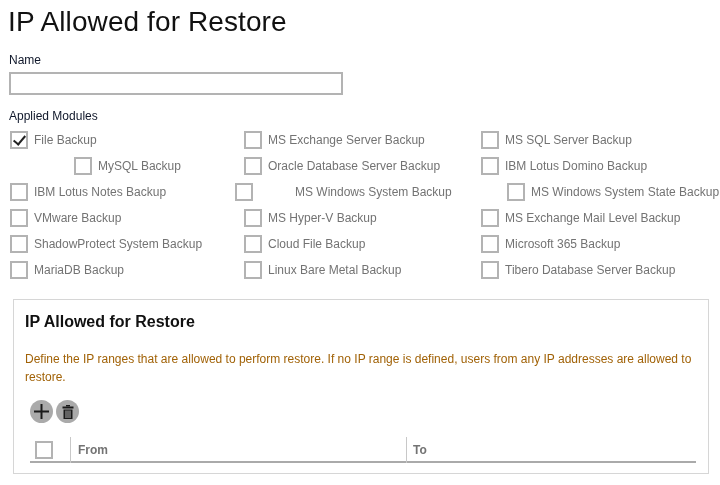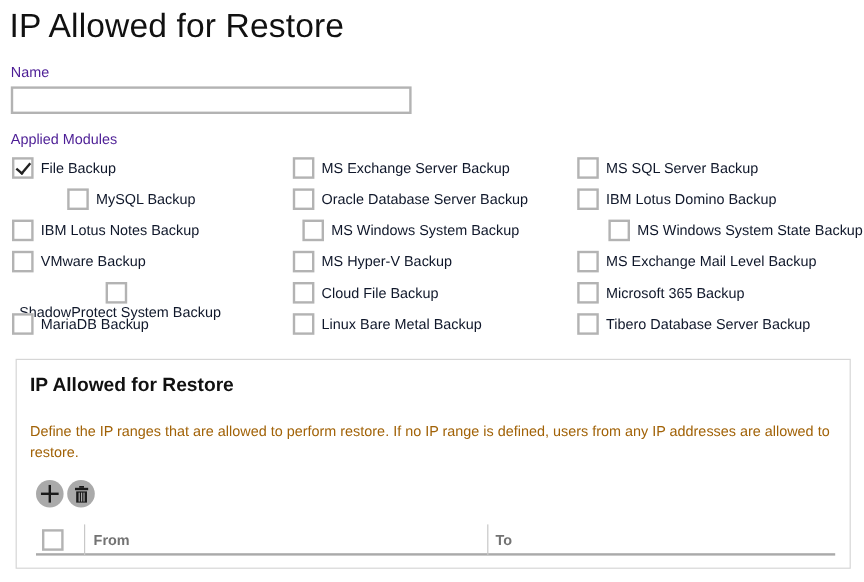--- a/index.html
+++ b/index.html
@@ -1,26 +1,26 @@
 <!DOCTYPE html>
 <html><head>
 <meta charset="utf-8">
 <style>
   * { box-sizing: border-box; margin: 0; padding: 0; }
   html, body { width: 720px; height: 485px; background: #ffffff; overflow: hidden; }
   body { font-family: "Liberation Sans", sans-serif; color: #1a1a1a; position: relative; }
   .page-title { position: absolute; left: 8px; top: 6px; font-size: 28px; font-weight: normal; color: #111; letter-spacing: 0.1px; }
-  .field-label { position: absolute; left: 9px; font-size: 12px; color: #4c1d95; }
+  .field-label { position: absolute; left: 9px; font-size: 12px; color: #0f172a; }
   .name-label { top: 53px; }
   .modules-label { top: 109px; }
   .name-input { position: absolute; left: 9px; top: 72px; width: 334px; height: 23px; border: 2px solid #b3b3b3; background: #fff; font-size: 12px; padding: 0 4px; font-family: "Liberation Sans", sans-serif; outline: none; }
   .module { position: absolute; height: 18px; display: flex; align-items: center; cursor: pointer; }
   .cb { width: 18px; height: 18px; border: 2px solid #b3b3b3; background: #fff; position: relative; flex: 0 0 18px; }
   .cb.checked::after { content: ""; position: absolute; left: 4px; top: 0px; width: 5px; height: 10px; border-right: 2.5px solid #222; border-bottom: 2.5px solid #222; transform: rotate(40deg); }
-  .module-label { margin-left: 6px; font-size: 12px; color: #0f172a; white-space: nowrap; }
+  .module-label { margin-left: 6px; font-size: 12px; color: #737373; white-space: nowrap; }
   .panel { position: absolute; left: 13px; top: 299px; width: 696px; height: 175px; border: 1px solid #d6d6d6; background: #fff; }
   .panel-title { position: absolute; left: 11px; top: 13px; font-size: 16px; font-weight: bold; color: #111; }
   .panel-desc { position: absolute; left: 11px; top: 50px; width: 676px; font-size: 12px; line-height: 18px; color: #a16207; }
   .icon-btn { position: absolute; top: 100px; width: 23px; height: 23px; border-radius: 50%; background: #aaaaaa; display: flex; align-items: center; justify-content: center; cursor: pointer; }
   .add-btn { left: 16px; }
   .del-btn { left: 42px; }
   .table-header { position: absolute; left: 16px; top: 137px; width: 666px; height: 26px; border-bottom: 2px solid #aaaaaa; }
   .th-check { position: absolute; left: 5px; top: 4px; }
   .th-divider { position: absolute; top: 0; width: 1px; height: 26px; background: #c8c8c8; }
   .th-label { position: absolute; top: 6px; font-size: 12px; font-weight: bold; color: #737373; }
@@ -41,57 +41,57 @@
       <span class="module-label">File Backup</span>
     </div>
     <div class="module" style="left: 244px; top: 131px;">
       <div class="cb"></div>
       <span class="module-label">MS Exchange Server Backup</span>
     </div>
     <div class="module" style="left: 481px; top: 131px;">
       <div class="cb"></div>
       <span class="module-label">MS SQL Server Backup</span>
     </div>
-    <div class="module" style="left: 10px; top: 157px; padding-left: 46px;">
+    <div class="module" style="left: 28px; top: 157px; padding-left: 46px;">
       <div class="cb"></div>
       <span class="module-label">MySQL Backup</span>
     </div>
     <div class="module" style="left: 244px; top: 157px;">
       <div class="cb"></div>
       <span class="module-label">Oracle Database Server Backup</span>
     </div>
     <div class="module" style="left: 481px; top: 157px;">
       <div class="cb"></div>
       <span class="module-label">IBM Lotus Domino Backup</span>
     </div>
     <div class="module" style="left: 10px; top: 183px;">
       <div class="cb"></div>
       <span class="module-label">IBM Lotus Notes Backup</span>
     </div>
-    <div class="module" style="left: 252px; top: 183px;">
+    <div class="module" style="left: 235px; top: 183px; gap: 36px;">
       <div class="cb"></div>
       <span class="module-label">MS Windows System Backup</span>
     </div>
     <div class="module" style="left: 481px; top: 183px; padding-left: 26px;">
       <div class="cb"></div>
       <span class="module-label">MS Windows System State Backup</span>
     </div>
     <div class="module" style="left: 10px; top: 209px;">
       <div class="cb"></div>
       <span class="module-label">VMware Backup</span>
     </div>
     <div class="module" style="left: 244px; top: 209px;">
       <div class="cb"></div>
       <span class="module-label">MS Hyper-V Backup</span>
     </div>
     <div class="module" style="left: 481px; top: 209px;">
       <div class="cb"></div>
       <span class="module-label">MS Exchange Mail Level Backup</span>
     </div>
-    <div class="module" style="left: 10px; top: 235px; flex-direction: column;">
+    <div class="module" style="left: 10px; top: 235px;">
       <div class="cb"></div>
       <span class="module-label">ShadowProtect System Backup</span>
     </div>
     <div class="module" style="left: 244px; top: 235px;">
       <div class="cb"></div>
       <span class="module-label">Cloud File Backup</span>
     </div>
     <div class="module" style="left: 481px; top: 235px;">
       <div class="cb"></div>
       <span class="module-label">Microsoft 365 Backup</span>

